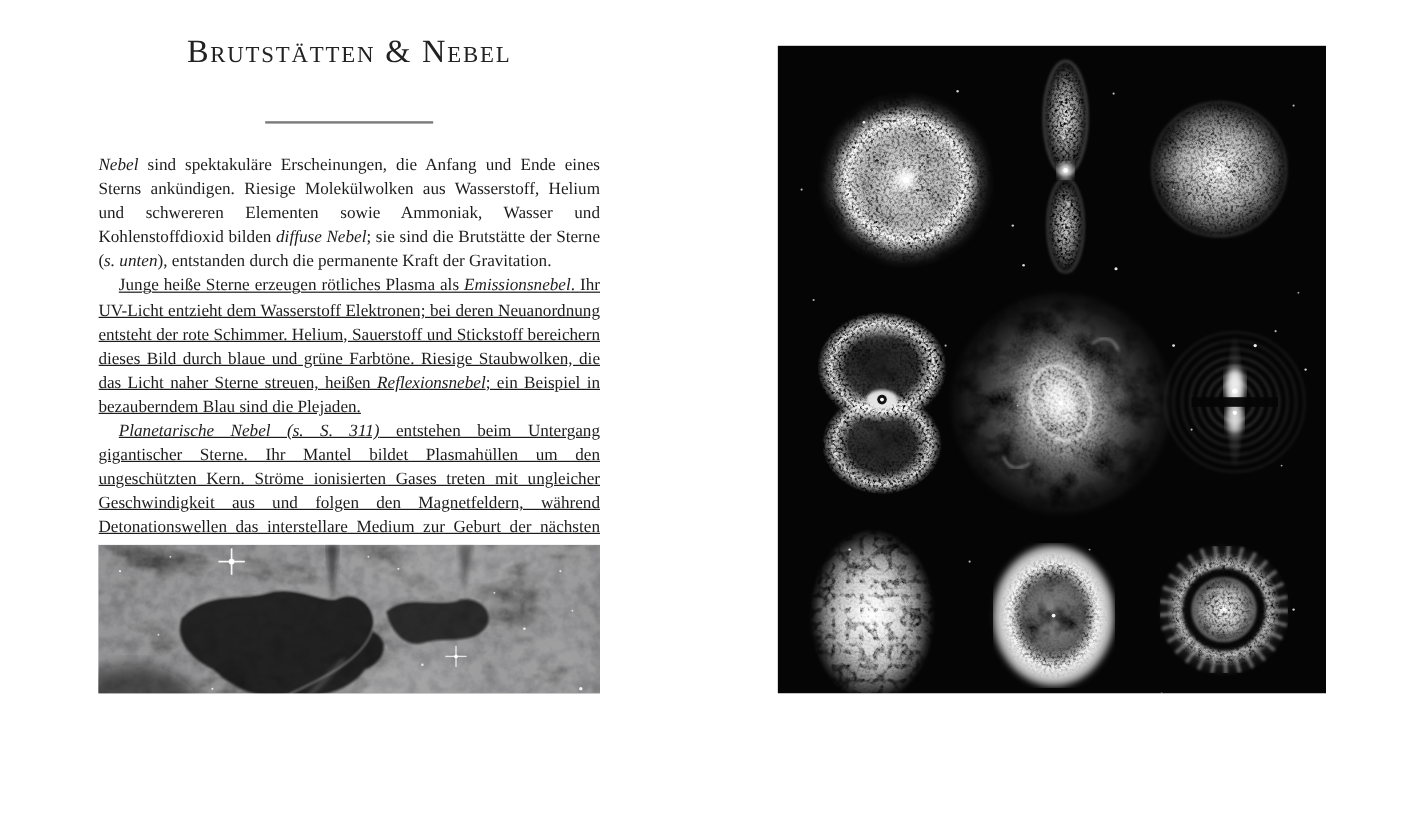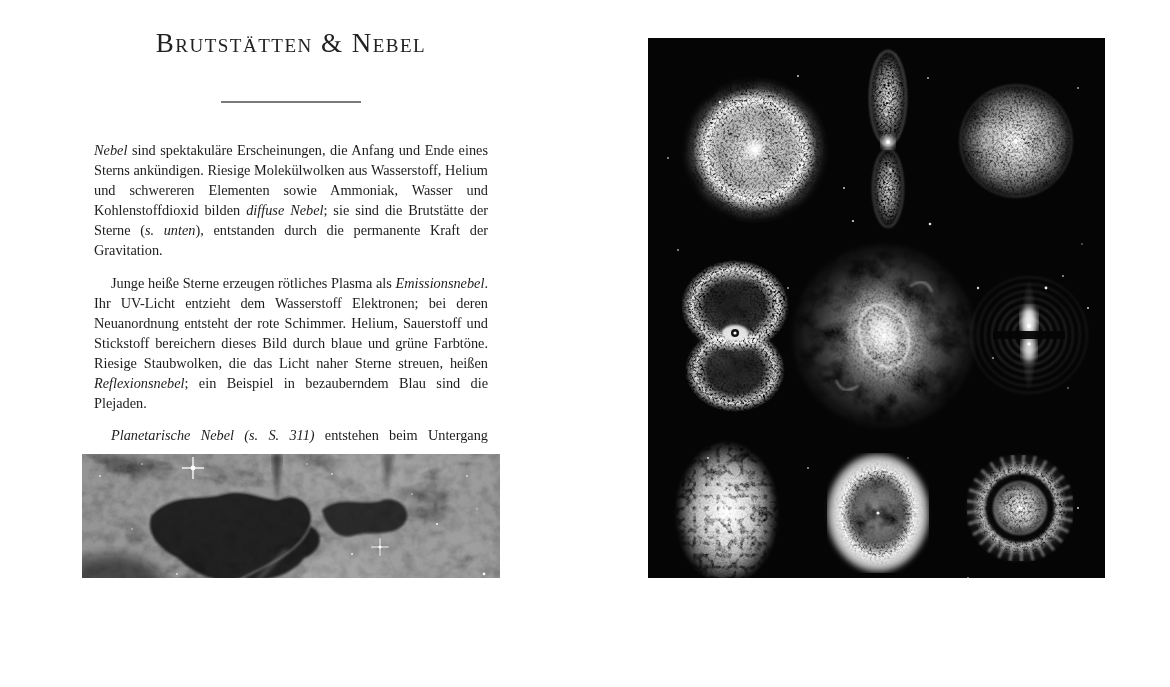--- a/index.html
+++ b/index.html
@@ -19,22 +19,22 @@
     text-align:center;font-style:italic;font-size:18px;color:#222;
   }
   .title-rule{
     position:absolute;top:101px;left:50%;transform:translateX(-50%);
     width:140px;height:1.5px;background:#7a7a7a;
   }
   .bodytext{
     position:absolute;top:128px;left:0;width:418px;max-height:322px;overflow:hidden;
     font-size:14.3px;line-height:20.1px;text-align:justify;color:#1c1c1c;
   }
-  .bodytext p{margin:12px;}
-  .bodytext p.indent{text-indent:17px;}
+  .bodytext p{margin:0;}
+  .bodytext p.indent{text-indent:17px;text-decoration:underline;}
   .it{font-style:italic;}
   .figure-left{position:absolute;top:454px;left:0;width:418px;height:168px;}
   .figure-left svg{display:block;}
   .pageno{
     position:absolute;top:639px;left:0;width:100%;
     text-align:center;font-size:15px;color:#2d2d2d;
   }
   
   .right-col{position:absolute;left:648px;top:38px;width:457px;height:584px;}
   .right-col svg{display:block;}

